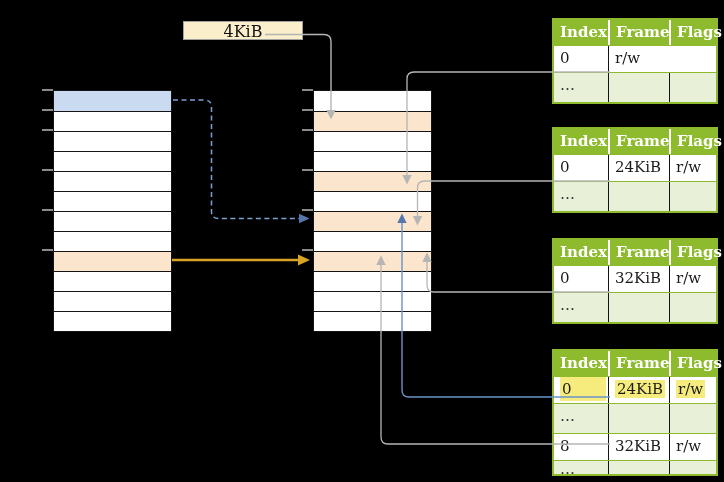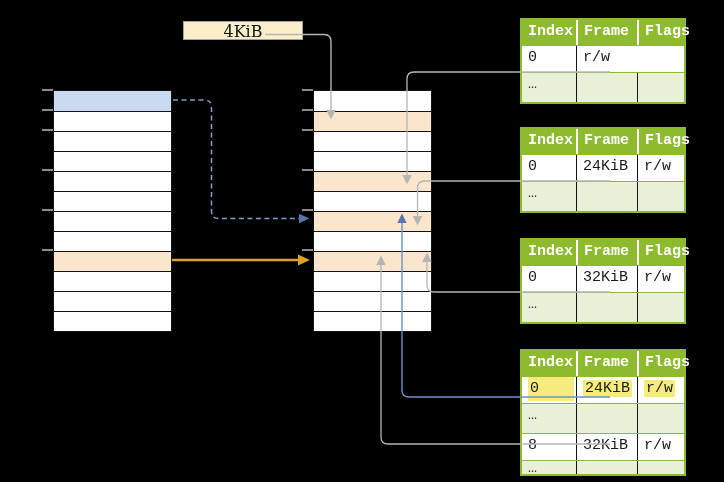--- a/index.html
+++ b/index.html
@@ -26,22 +26,22 @@
   .mem-column.virtual{left:53px;}
   .mem-column.physical{left:313px;}
   .mem-row{height:20px;background:var(--cell-bg);box-sizing:border-box;border-top:1px solid var(--cell-border);}
   .mem-row:first-child{border-top:none;}
   .mem-row.blue{background:var(--page-blue);}
   .mem-row.orange{background:var(--frame-orange);}
 
   .tick{position:absolute;width:11px;height:2px;background:var(--tick-gray);z-index:1;}
 
   
-  .ptable{position:absolute;left:520px;width:166px;border:2px solid var(--table-green);
-    box-sizing:border-box;background:#14b8a6;z-index:2;font-family:Liberation Mono, monospace;}
+  .ptable{position:absolute;left:552px;width:166px;border:2px solid var(--table-green);
+    box-sizing:border-box;background:#14b8a6;z-index:2;}
   .pt-head{display:flex;background:var(--table-green);height:25px;}
   .pt-head .c{color:#ffffff;font-weight:bold;font-size:15px;line-height:24px;
     padding-left:6px;box-sizing:border-box;}
   .pt-row{display:flex;border-top:1.5px solid var(--table-green);height:26px;background:#fff;}
   .pt-row .c{font-size:15px;color:var(--text-dark);line-height:24px;padding-left:6px;
     box-sizing:border-box;overflow:hidden;}
   .pt-row .c + .c{border-left:1px solid var(--cell-border);}
   .pt-head .c + .c{border-left:2px solid #ffffff;}
   .c1{width:54px;} .c2{width:61px;} .c3{width:47px;}
   .pt-row.ell{height:29px;background:var(--table-row-green);}

